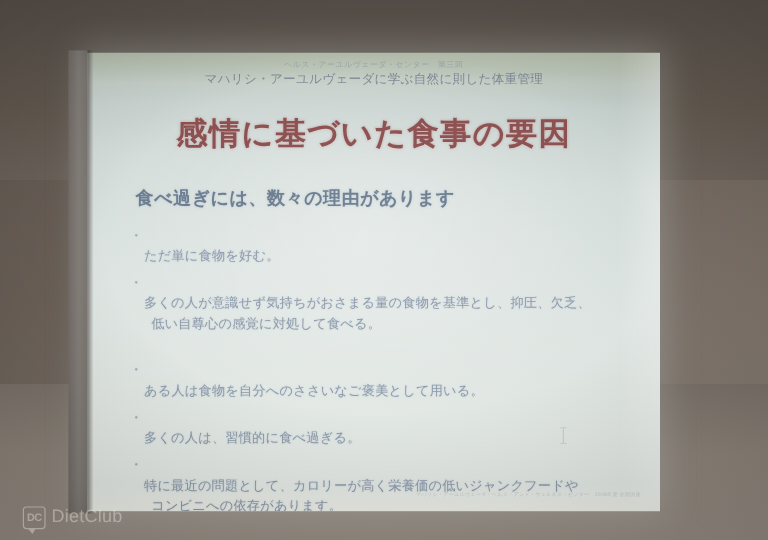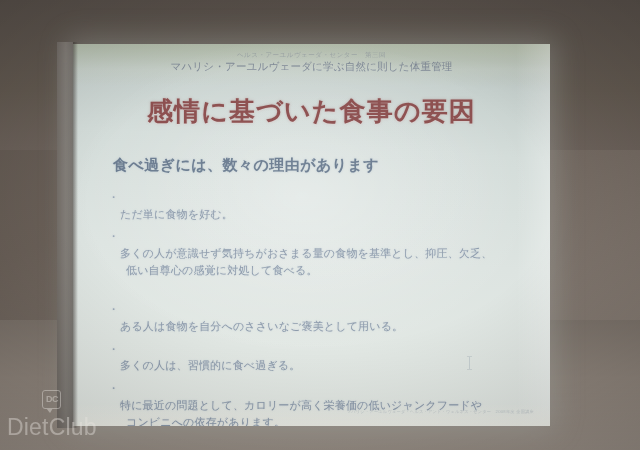--- a/index.html
+++ b/index.html
@@ -242,27 +242,25 @@
     font-size: 4.2px;
     letter-spacing: 0.06em;
     color: rgba(130,142,160,0.35);
     filter: blur(0.4px);
     white-space: nowrap;
   }
 
   
   .watermark {
     position: absolute;
-    left: 7px; bottom: 9px;
+    left: 19px; bottom: 9px;
     z-index: 50;
     display: flex;
-    align-items: center;
     gap: 5px;
     opacity: 0.42;
-    flex-direction: column;
   }
   .wm-logo {
     width: 19px; height: 19px;
     border: 1.7px solid #e8e4df;
     border-radius: 3px;
     position: relative;
     display: flex;
     align-items: center;
     justify-content: center;
     box-sizing: border-box;
@@ -277,21 +275,21 @@
   .wm-logo::after {
     content: "";
     position: absolute;
     left: 3px; bottom: -5px;
     width: 0; height: 0;
     border-left: 4px solid transparent;
     border-right: 3px solid transparent;
     border-top: 5px solid #e8e4df;
   }
   .wm-text {
-    font-size: 23px;
+    font-size: 15px;
     font-weight: 400;
     color: #e8e4df;
     letter-spacing: 0.2px;
   }
 </style>
 </head>
 <body>
 
 <div id="photo">
 

